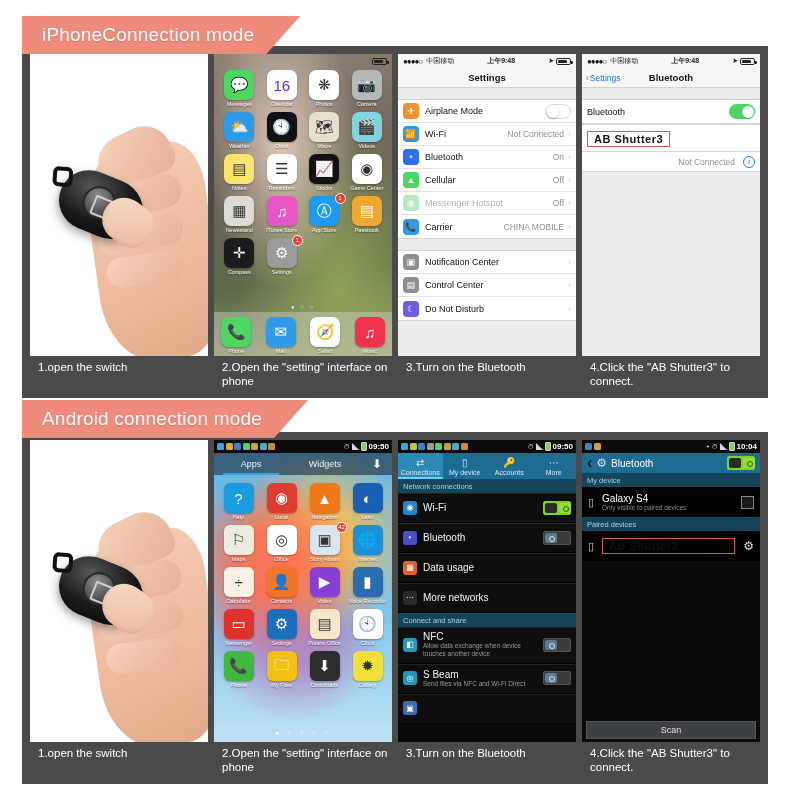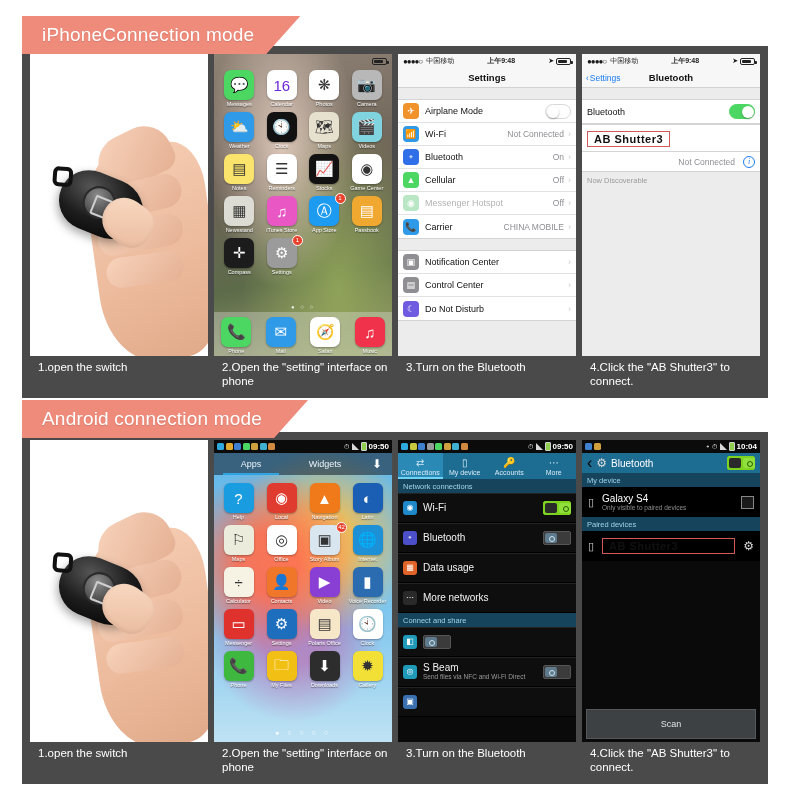--- a/index.html
+++ b/index.html
@@ -221,21 +221,21 @@
 
   
   .bt-bar { height:20px; background:#1d6c92; display:flex; align-items:center;
     padding:0 5px; gap:4px; }
   .bt-bar .t { flex:1; font-size:10px; color:#fff; }
   .bt-row { min-height:30px; background:#000; display:flex; align-items:center;
     padding:4px 6px; gap:8px; }
   .bt-name { font-size:10px; color:#fff; }
   .bt-sub { font-size:6.5px; color:#8e8e8e; }
   .cbx { width:13px; height:13px; border:1px solid #888; background:#1a1a1a; }
-  .scan { position:absolute; left:4px; right:4px; bottom:3px; height:30px;
+  .scan { position:absolute; left:4px; right:4px; bottom:3px; height:18px;
     background:#3d4144; color:#e2e2e2; font-size:9px; display:flex;
     align-items:center; justify-content:center; border:1px solid #55595c; }
   .phone-ic { font-size:11px; color:#cfcfcf; }
   .gear { font-size:12px; color:#d9d9d9; }
 </style>
 </head>
 <body>
 
 <div class="page">
 
@@ -479,21 +479,20 @@
                   </span>
                 </div>
               </div>
               <div class="ios-device">
                 <span class="hl-box">AB Shutter3</span>
               </div>
               <div class="ios-statusrow">
                 <span class="ios-val">Not Connected</span>
                 <span class="info-i">i</span>
               </div>
-              <div class="ios-note">Now Discoverable</div>
             </div>
           </div>
         </div>
 
       </div>
 
       <div class="captions">
         <div class="caption">1.open the switch</div>
         <div class="caption">2.Open the "setting" interface on phone</div>
         <div class="caption">3.Turn on the Bluetooth</div>
@@ -707,20 +706,24 @@
                     <span class="and-ic" style="background: rgb(42, 42, 42);">⋯</span>
                     <span class="and-txt">
                       <span class="and-t1">More networks</span>
                     </span>
                   </div>
                 </div>
               <div class="and-hdr">Connect and share</div>
               <div id="and-rows2">
                   <div class="and-row">
                     <span class="and-ic" style="background: rgb(31, 154, 184);">◧</span>
+                    <span class="and-txt">
+                      <span class="and-t1">NFC</span>
+                      <span class="and-t2">Allow data exchange when device touches another device</span>
+                    </span>
                     <span class="and-sw">
                       <span class="kn"></span>
                     </span>
                   </div>
                   <div class="and-row">
                     <span class="and-ic" style="background: rgb(31, 154, 184);">◎</span>
                     <span class="and-txt">
                       <span class="and-t1">S Beam</span>
                       <span class="and-t2">Send files via NFC and Wi-Fi Direct</span>
                     </span>

